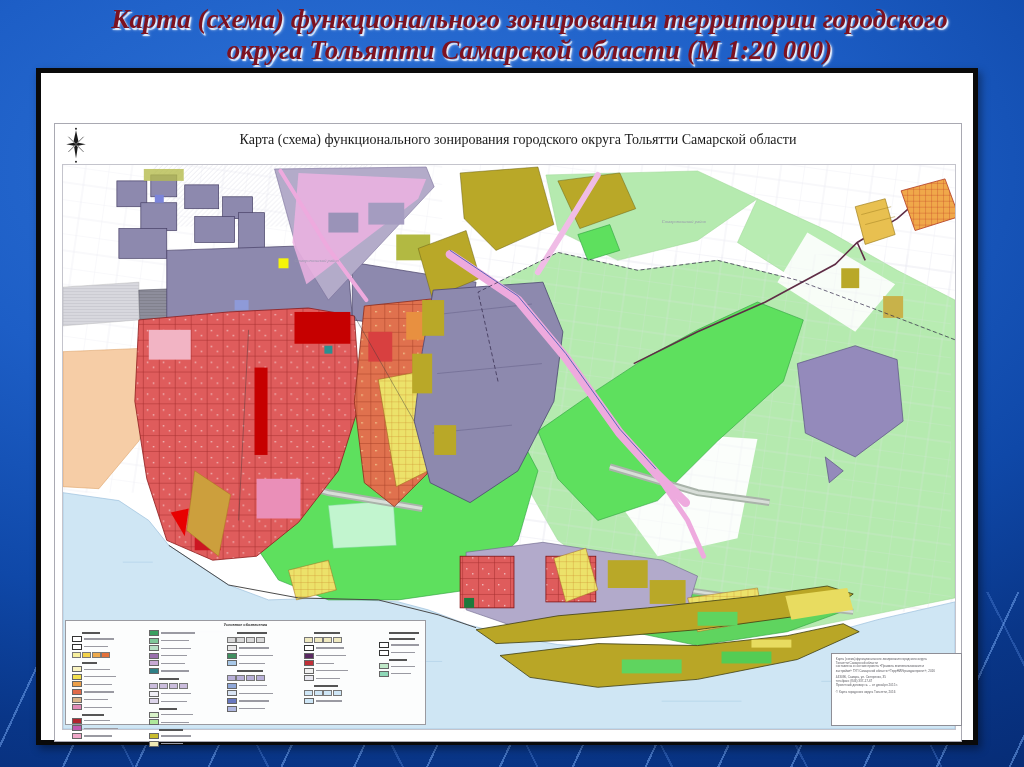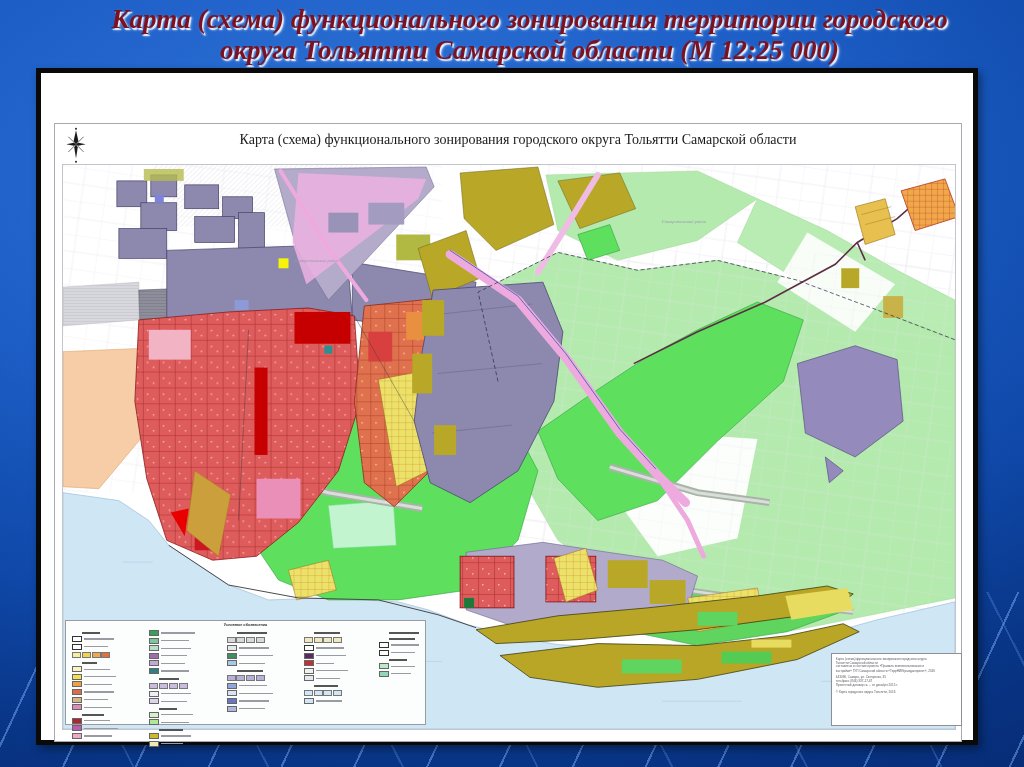--- a/index.html
+++ b/index.html
@@ -45,21 +45,21 @@
   .sline{font-size:6.4px;line-height:8.2px;color:#5a5a60;white-space:nowrap;}
   .sline.gap{height:6px;}
 </style>
 </head>
 <body>
 
 <div class="slide">
   <div class="bg-rays"></div>
 
   <h1 class="slide-title"><span>Карта (схема) функционального зонирования территории городского</span><br>
-  <span>округа Тольятти Самарской области (М 12:25 000)</span></h1>
+  <span>округа Тольятти Самарской области (М 1:20 000)</span></h1>
 
   <div class="map-box">
     <div class="page">
 
       <div class="compass">
         <svg viewBox="0 0 24 34">
           <circle cx="12" cy="1.6" r=".9" fill="#222"></circle>
             <circle cx="12" cy="32" r=".9" fill="#222"></circle>
           <path d="M5,9 L19,23 M19,9 L5,23" stroke="#444" stroke-width=".7"></path>
           <path d="M12,3 L14.2,13 L12,16 L9.8,13 Z" fill="#1a1a1a"></path>

